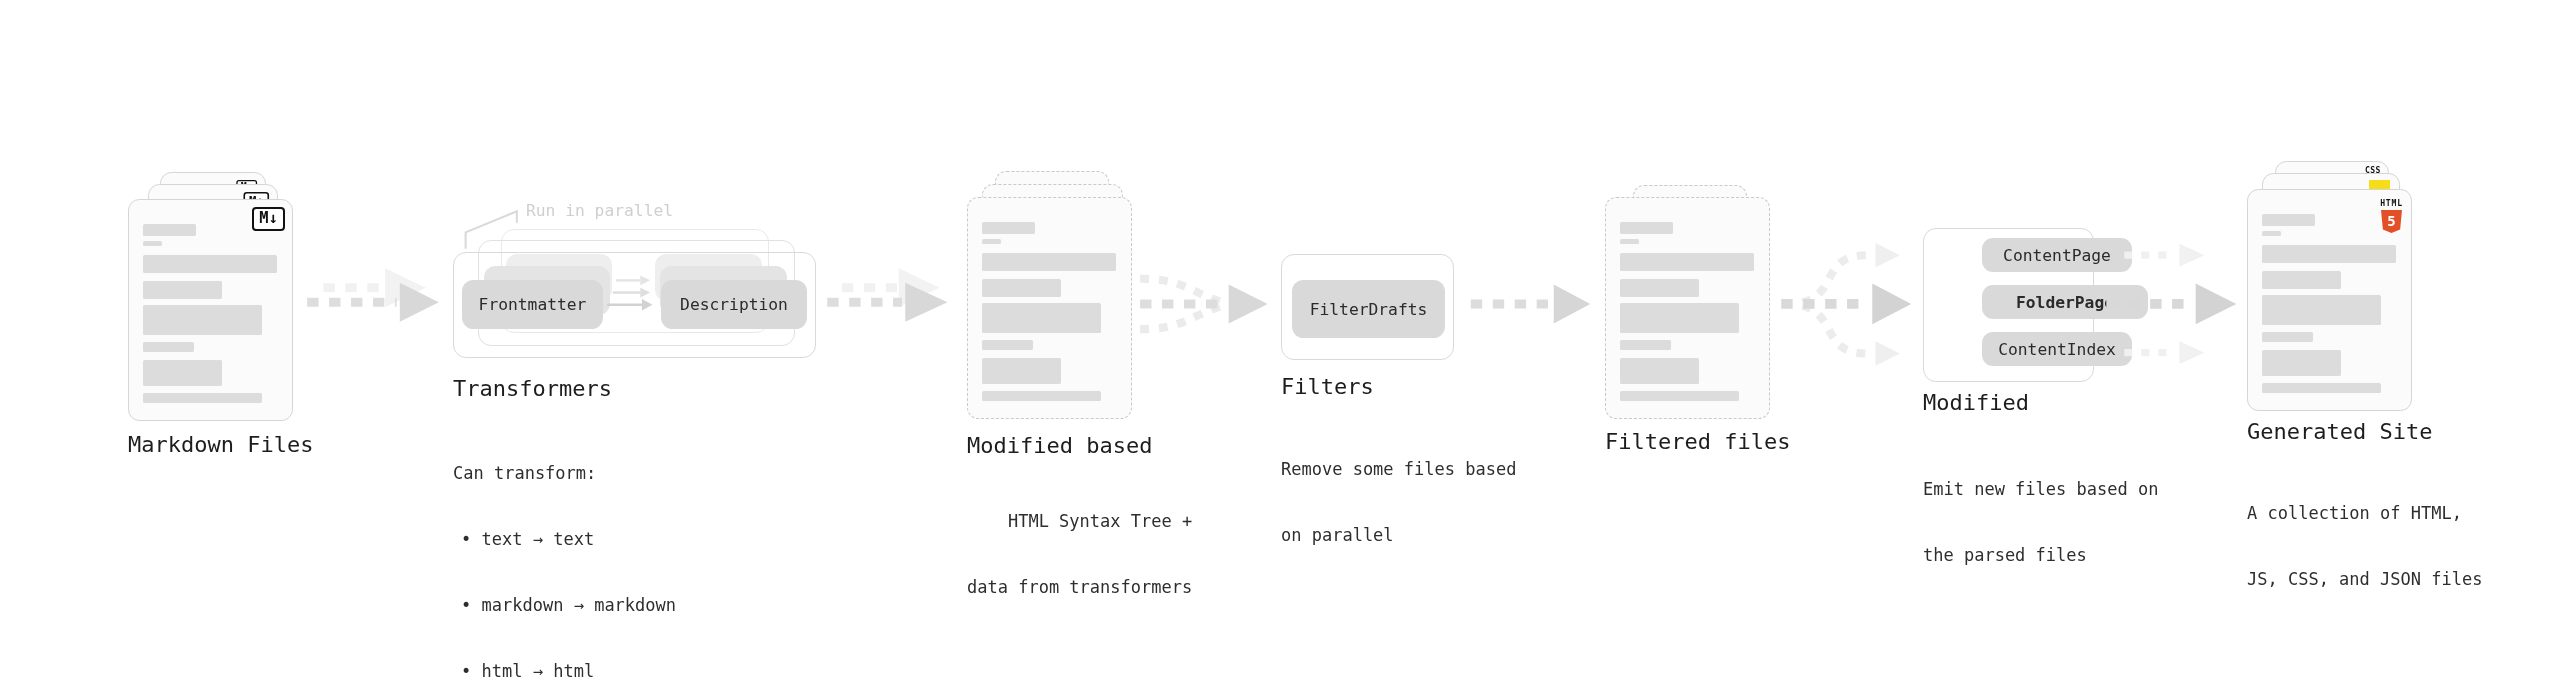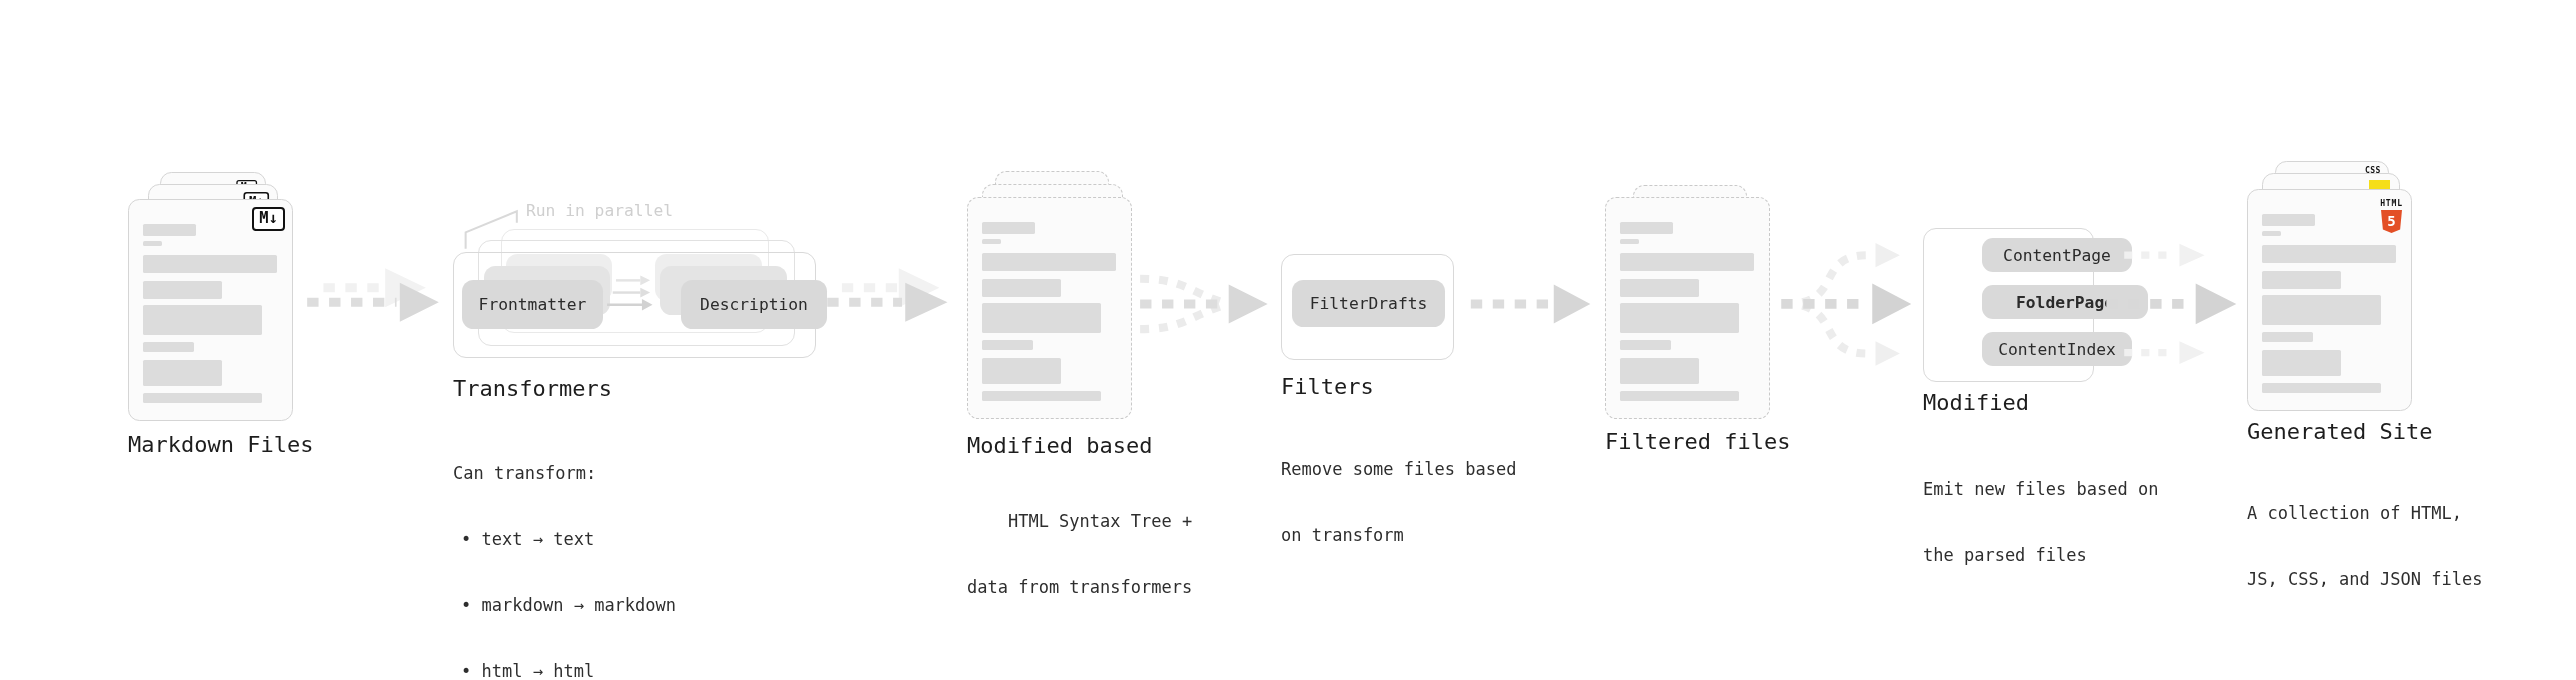--- a/index.html
+++ b/index.html
@@ -144,21 +144,21 @@
     <div class="proc-box l3" style="left:501px;top:229px;width:268px;height:104px;z-index:1;"></div>
     <div class="proc-box l2" style="left:478px;top:240px;width:317px;height:106px;z-index:1;"></div>
     <div class="proc-box" style="left:453px;top:252px;width:363px;height:106px;z-index:1;"></div>
 
     <div class="chip ghost3" style="left:506px;top:254px;width:106px;height:47px;z-index:2;"></div>
     <div class="chip ghost3" style="left:655px;top:254px;width:107px;height:47px;z-index:2;"></div>
     <div class="chip ghost2" style="left:484px;top:266px;width:126px;height:49px;z-index:2;"></div>
     <div class="chip ghost2" style="left:660px;top:266px;width:127px;height:49px;z-index:2;"></div>
 
     <div class="chip" style="left:462px;top:280px;width:141px;height:49px;z-index:2;">Frontmatter</div>
-    <div class="chip" style="left:661px;top:280px;width:146px;height:49px;z-index:2;margin-left:20px;">Description</div>
+    <div class="chip" style="left:661px;top:280px;width:146px;height:49px;z-index:2;">Description</div>
 
     <div class="abs title nowrap" style="left:453px;top:377px;">Transformers</div>
     <div class="abs body-text nowrap" style="left:453px;top:418px;">
       <div>Can transform:</div>
       <div style="margin-left:8.1px;">• text → text</div>
       <div style="margin-left:8.1px;">• markdown → markdown</div>
       <div style="margin-left:8.1px;">• html → html</div>
     </div>
   </div>
 
@@ -179,25 +179,25 @@
     </div>
     <div class="abs title nowrap" style="left:967px;top:434px;">Modified based</div>
     <div class="abs body-text nowrap" style="left:967px;top:466px;text-align:right;">
       <div>HTML Syntax Tree +</div>
       <div>data from transformers</div>
     </div>
   </div>
 
   <div>
     <div class="proc-box" style="left:1281px;top:254px;width:173px;height:106px;z-index:1;"></div>
-    <div class="chip" style="left:1292px;top:280px;width:153px;height:47px;z-index:2;">FilterDrafts</div>
+    <div class="chip" style="left:1292px;top:280px;width:153px;height:58px;z-index:2;">FilterDrafts</div>
     <div class="abs title nowrap" style="left:1281px;top:375px;">Filters</div>
     <div class="abs body-text nowrap" style="left:1281px;top:414px;">
       <div>Remove some files based</div>
-      <div>on transform</div>
+      <div>on parallel</div>
     </div>
   </div>
 
   <div>
     <div class="card dashed" style="left:1633px;top:185px;width:114px;height:222px;z-index:0;"></div>
     <div class="card dashed" style="left:1605px;top:197px;width:165px;height:222px;z-index:1;">
       <div class="bars">
           <div class="bar" style="width: 53px; height: 12.2px; margin-bottom: 5.7px;"></div>
           <div class="bar" style="width: 18.7px; height: 4.1px; margin-bottom: 9px;"></div>
           <div class="bar" style="width: 134px; height: 18.7px; margin-bottom: 7.3px;"></div>

